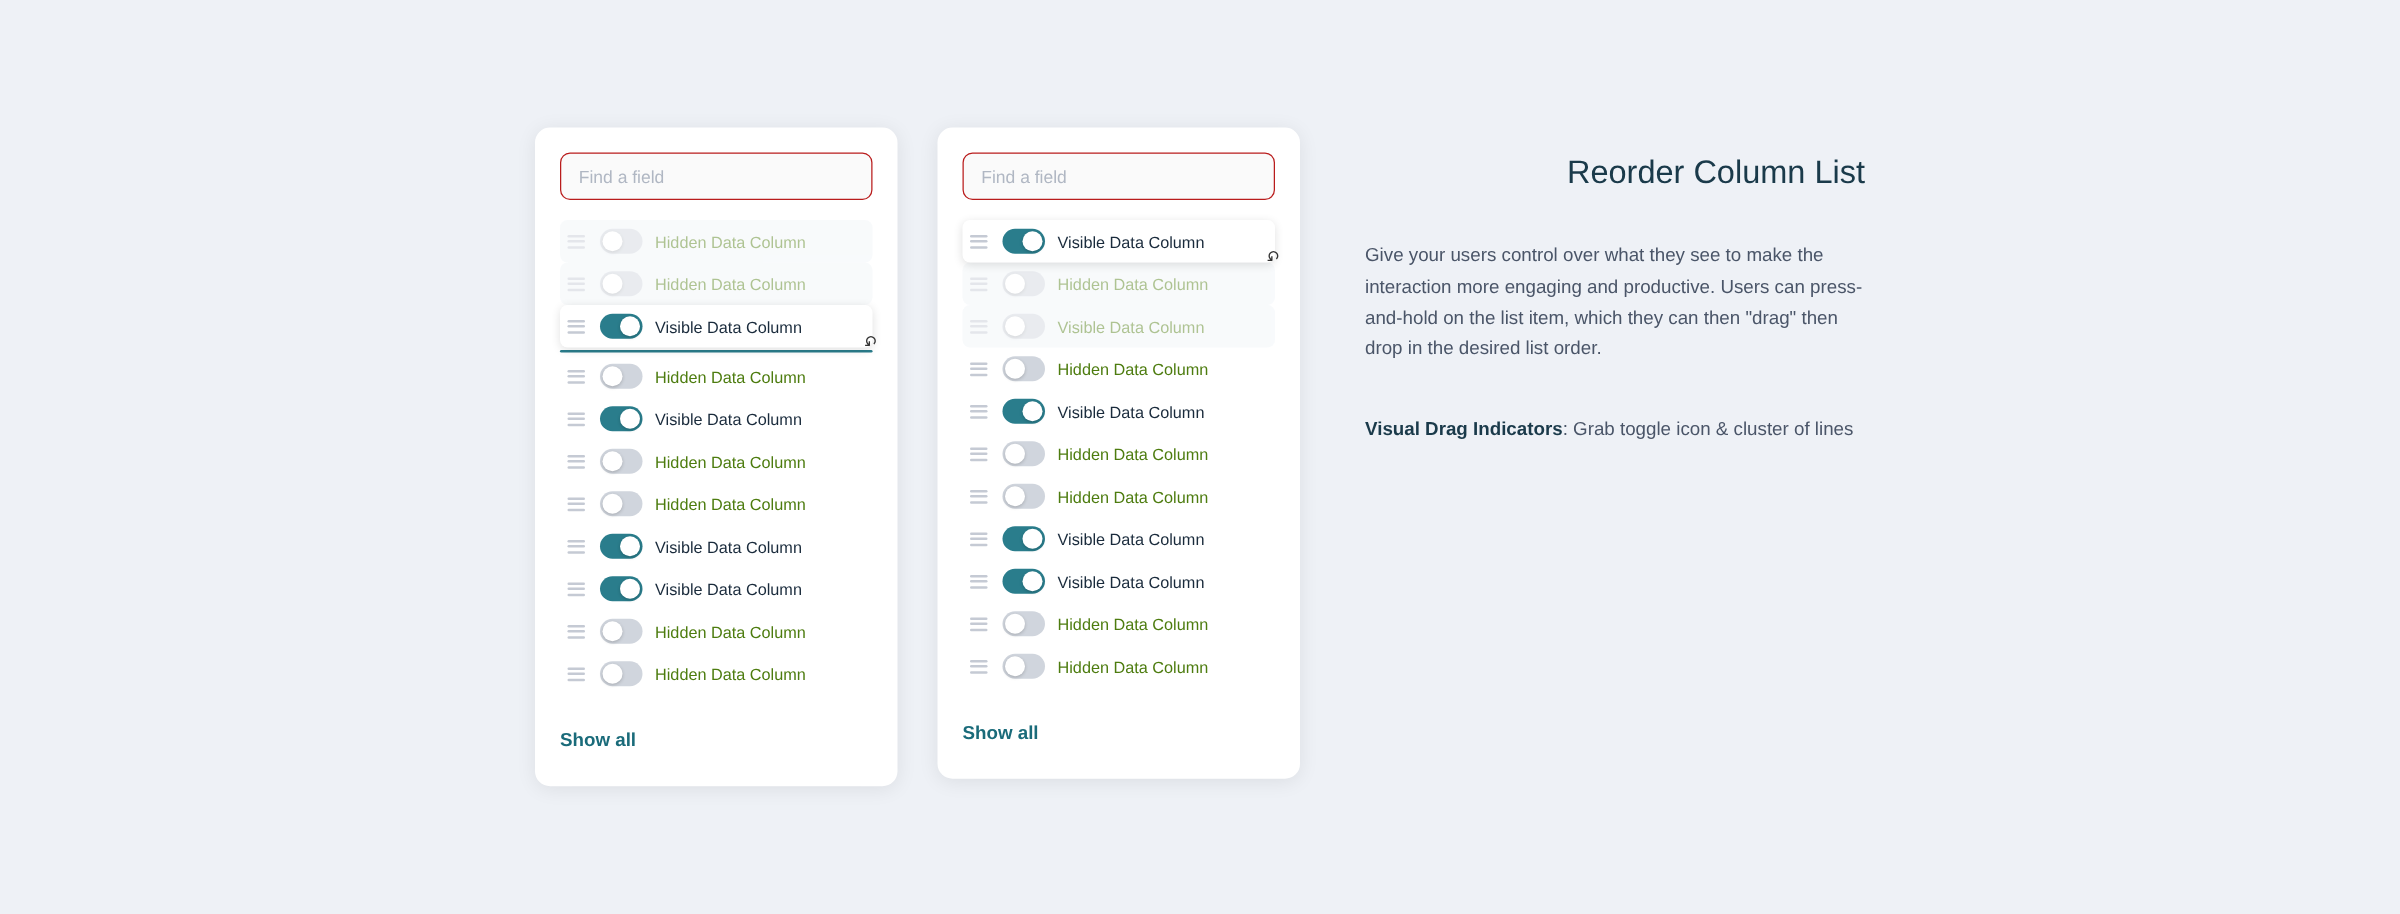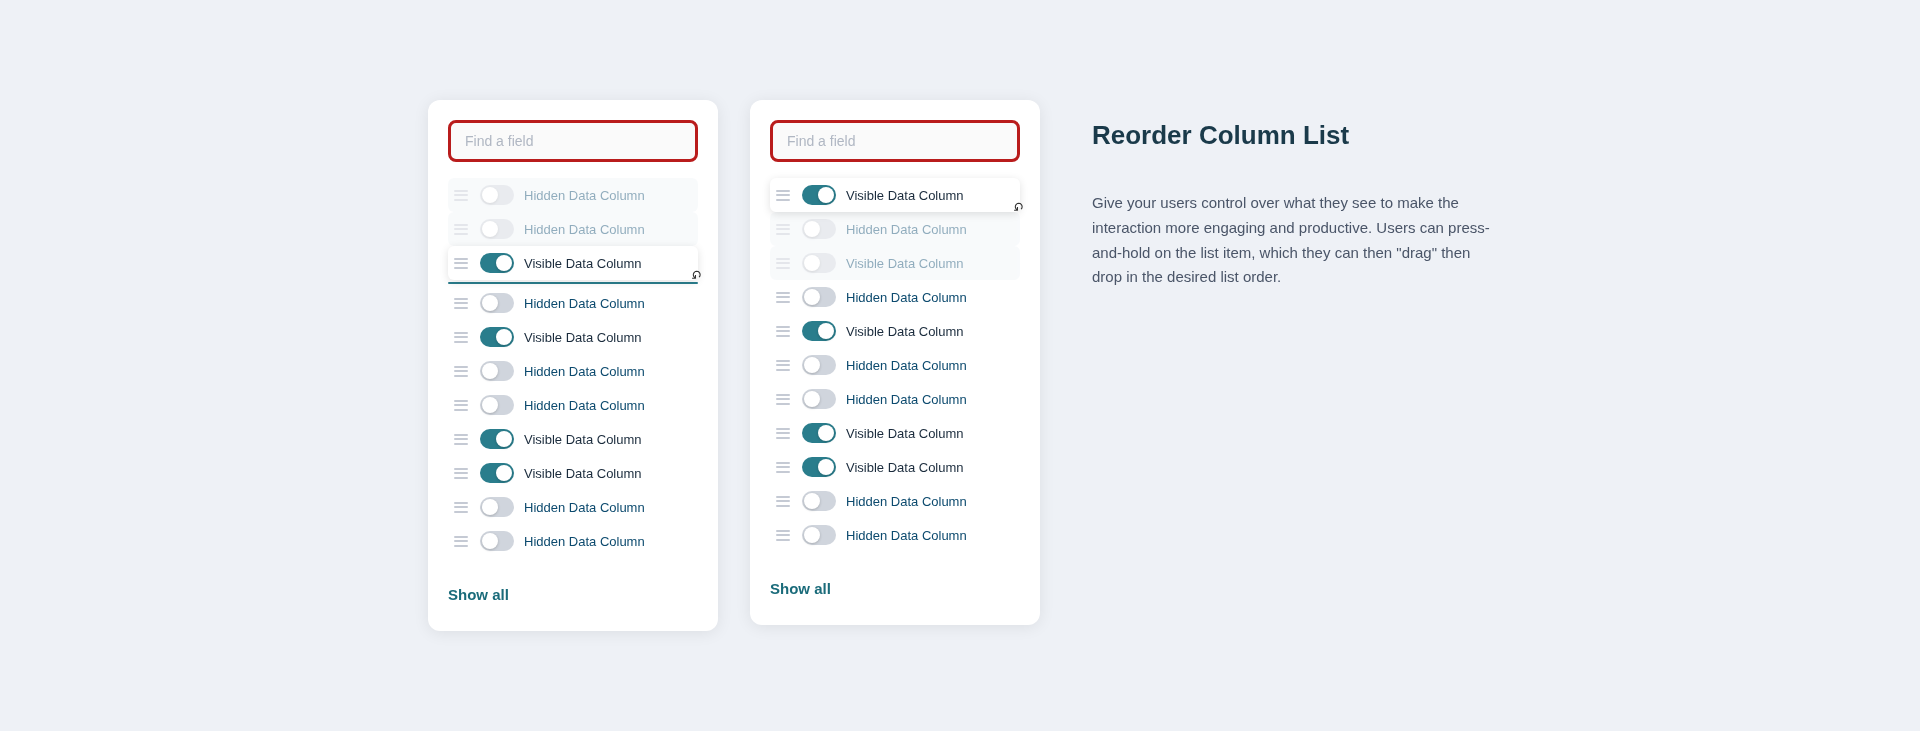--- a/index.html
+++ b/index.html
@@ -22,21 +22,21 @@
     .card {
       background: #fff;
       border-radius: 12px;
       box-shadow: 0 2px 16px rgba(0,0,0,0.08);
       width: 290px;
       padding: 20px 20px 24px;
       flex-shrink: 0;
     }
     .search-input {
       width: 100%;
-      border: 3px solid #b91c1c;
+      border: 1px solid #b91c1c;
       border-radius: 8px;
       padding: 10px 14px;
       font-size: 14px;
       color: #999;
       outline: none;
       margin-bottom: 16px;
       background: #fafafa;
     }
     .search-input::placeholder { color: #b0b7c3; }
     .column-list {
@@ -100,21 +100,21 @@
       transition: left 0.2s;
       box-shadow: 0 1px 3px rgba(0,0,0,0.2);
     }
     .toggle-track.on .toggle-thumb { left: 16px; }
     .toggle-track.off .toggle-thumb { left: 2px; }
     .column-label {
       font-size: 13px;
       flex: 1;
     }
     .column-label.visible { color: #1a2b3c; }
-    .column-label.hidden { color: #0c4a6e; }
+    .column-label.hidden { color: #4d7c0f; }
     
     .active-drag-line {
       height: 2px;
       background: #2a7d8c;
       border-radius: 2px;
       margin: 2px 0;
     }
     .show-all-btn {
       margin-top: 24px;
       background: none;
@@ -125,24 +125,25 @@
       cursor: pointer;
       padding: 4px 0;
     }
     
     .info-panel {
       max-width: 420px;
       padding: 20px 0 20px 20px;
     }
     .info-panel h2 {
       font-size: 26px;
-      font-weight: 700;
+      font-weight: 400;
       color: #1a3a4a;
       margin-bottom: 18px;
       line-height: 1.2;
+      text-align: right;
     }
     .info-panel p {
       font-size: 15px;
       color: #4a5568;
       line-height: 1.65;
       margin-bottom: 16px;
       margin-top: 40px;
     }
     .info-panel .bold-text {
       font-weight: 700;
@@ -466,15 +467,18 @@
           <span class="column-label hidden">Hidden Data Column</span>
         </div>
       </div>
 
     <button class="show-all-btn">Show all</button>
   </div>
 
   <div class="info-panel">
     <h2>Reorder Column List</h2>
     <p>Give your users control over what they see to make the interaction more engaging and productive. Users can press-and-hold on the list item, which they can then "drag" then drop in the desired list order.</p>
+    <p>
+      <span class="bold-text">Visual Drag Indicators</span><span>: Grab toggle icon &amp; cluster of lines</span>
+    </p>
   </div>
 
 </div>
 
 </body></html>

